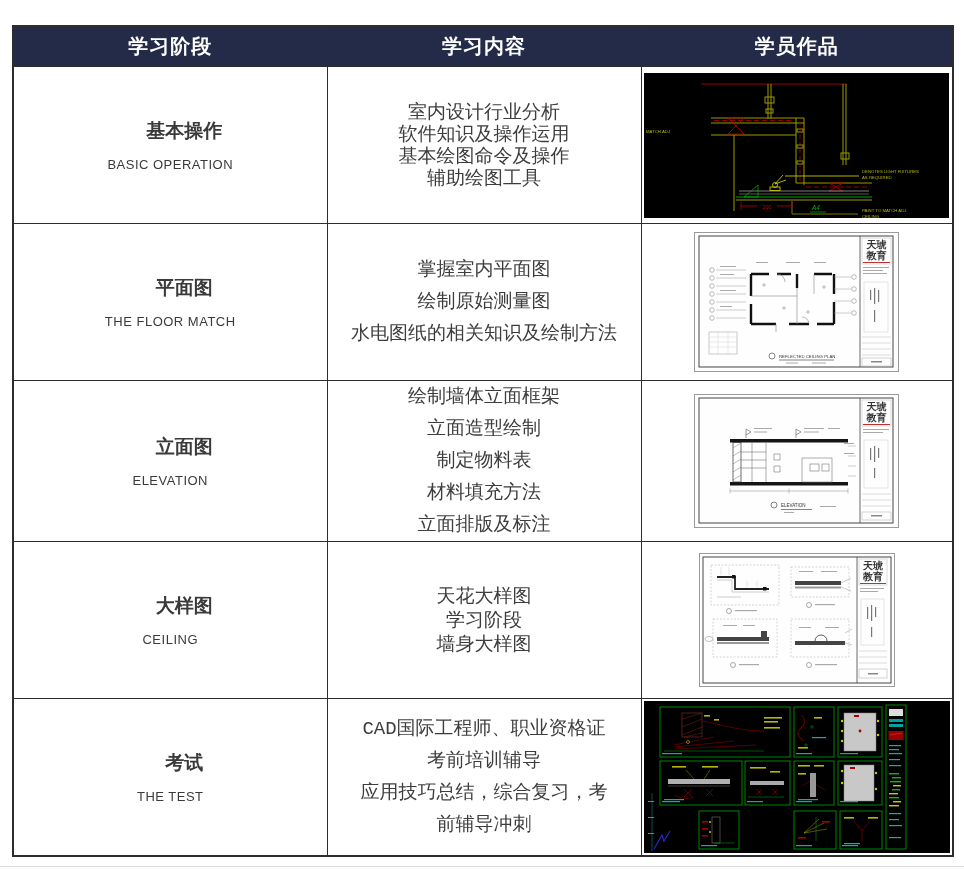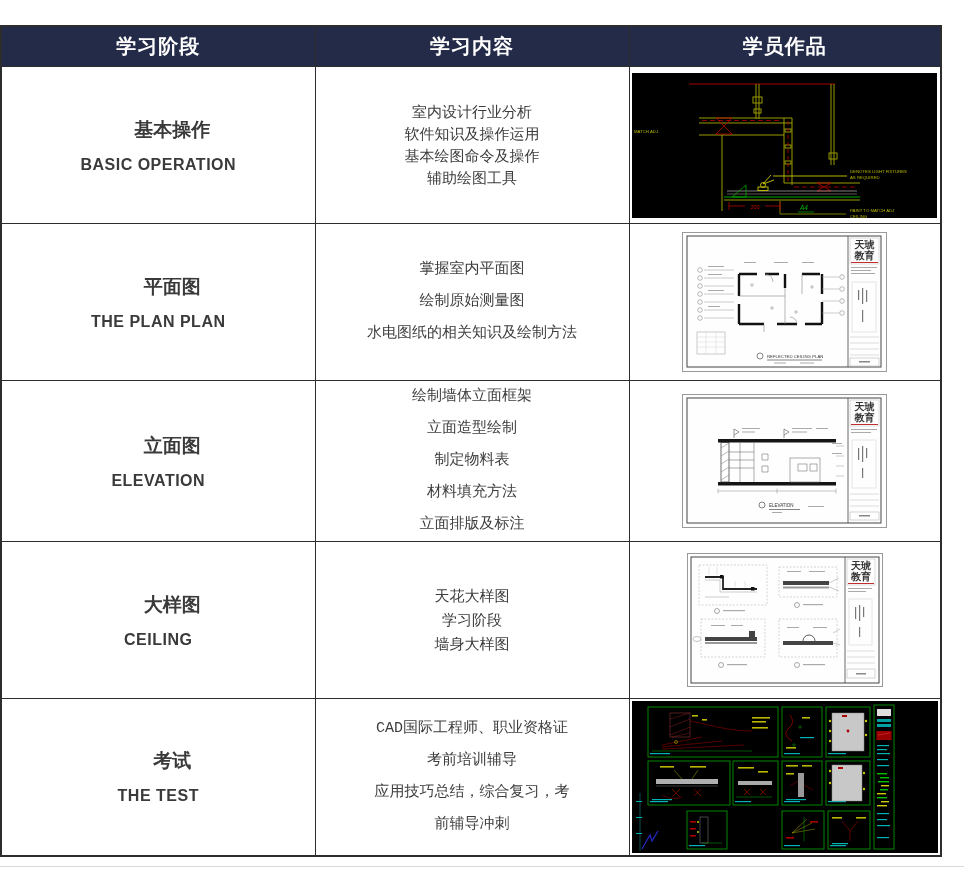--- a/index.html
+++ b/index.html
@@ -1,24 +1,24 @@
 <!DOCTYPE html>
 <html><head>
 <meta charset="utf-8">
 <style>
   html,body{margin:0;padding:0;background:#fff;}
   body{width:964px;height:870px;position:relative;font-family:"Liberation Sans",sans-serif;overflow:hidden;}
   .page{position:absolute;inset:0;background:#fff;}
-  table.curriculum{position:absolute;left:0;top:25px;width:940px;border-collapse:collapse;table-layout:fixed;border:2px solid #2d2d2d;}
+  table.curriculum{position:absolute;left:12px;top:25px;width:940px;border-collapse:collapse;table-layout:fixed;border:2px solid #2d2d2d;}
   table.curriculum th{background:#242b48;color:#fff;font-size:20px;font-weight:bold;height:37px;border:1px solid #2d2d2d;letter-spacing:1px;}
   table.curriculum td{border:1px solid #2d2d2d;vertical-align:middle;text-align:center;padding:0;}
   tr.body-row{height:157px;}
   .stage .zh{font-size:19px;font-weight:bold;color:#3a3a3a;margin-bottom:13px;padding-left:28px;}
-  .stage .en{font-size:16px;font-weight:bold;color:#3a3a3a;letter-spacing:0.5px;}
-  .content div{font-size:15px;color:#3d3d3d;}
+  .stage .en{font-size:13px;font-weight:normal;color:#3a3a3a;letter-spacing:0.5px;}
+  .content div{font-size:19px;color:#3d3d3d;}
   .lh22 div{line-height:22px;}
   .lh24 div{line-height:24px;font-family:Liberation Serif, serif;}
   .lh32 div{line-height:32px;font-family:Liberation Mono, monospace;}
   .art svg{display:block;margin:0 auto;}
   .bottom-rule{position:absolute;left:0;top:866px;width:964px;height:1px;background:#d9d9d9;}
   .sheet-bg{fill:#fefefe;stroke:#9a9a9a;stroke-width:1;}
   text{font-family:"Liberation Sans",sans-serif;}
 </style>
 </head>
 <body>
@@ -109,21 +109,21 @@
         <text x="123" y="135.5" fill="#c00000" font-size="5.5" text-anchor="middle">200</text>
         <text x="168" y="137" fill="#00b400" font-size="6.5" font-style="italic">A4</text>
         <line x1="166" y1="139" x2="182" y2="139" stroke="#00b400" stroke-width="0.7"></line>
       </svg>
     </td>
   </tr>
 
   <tr class="body-row">
     <td class="stage">
       <div class="zh">平面图</div>
-      <div class="en">THE PLAN PLAN</div>
+      <div class="en">THE FLOOR MATCH</div>
     </td>
     <td class="content lh32">
       <div>掌握室内平面图</div>
       <div>绘制原始测量图</div>
       <div>水电图纸的相关知识及绘制方法</div>
     </td>
     <td class="art">
       <svg width="205" height="140" viewBox="0 0 205 140">
         <rect x="0.5" y="0.5" width="204" height="139" class="sheet-bg"></rect>
         <rect x="5" y="4" width="194" height="131" fill="none" stroke="#444" stroke-width="1"></rect>

